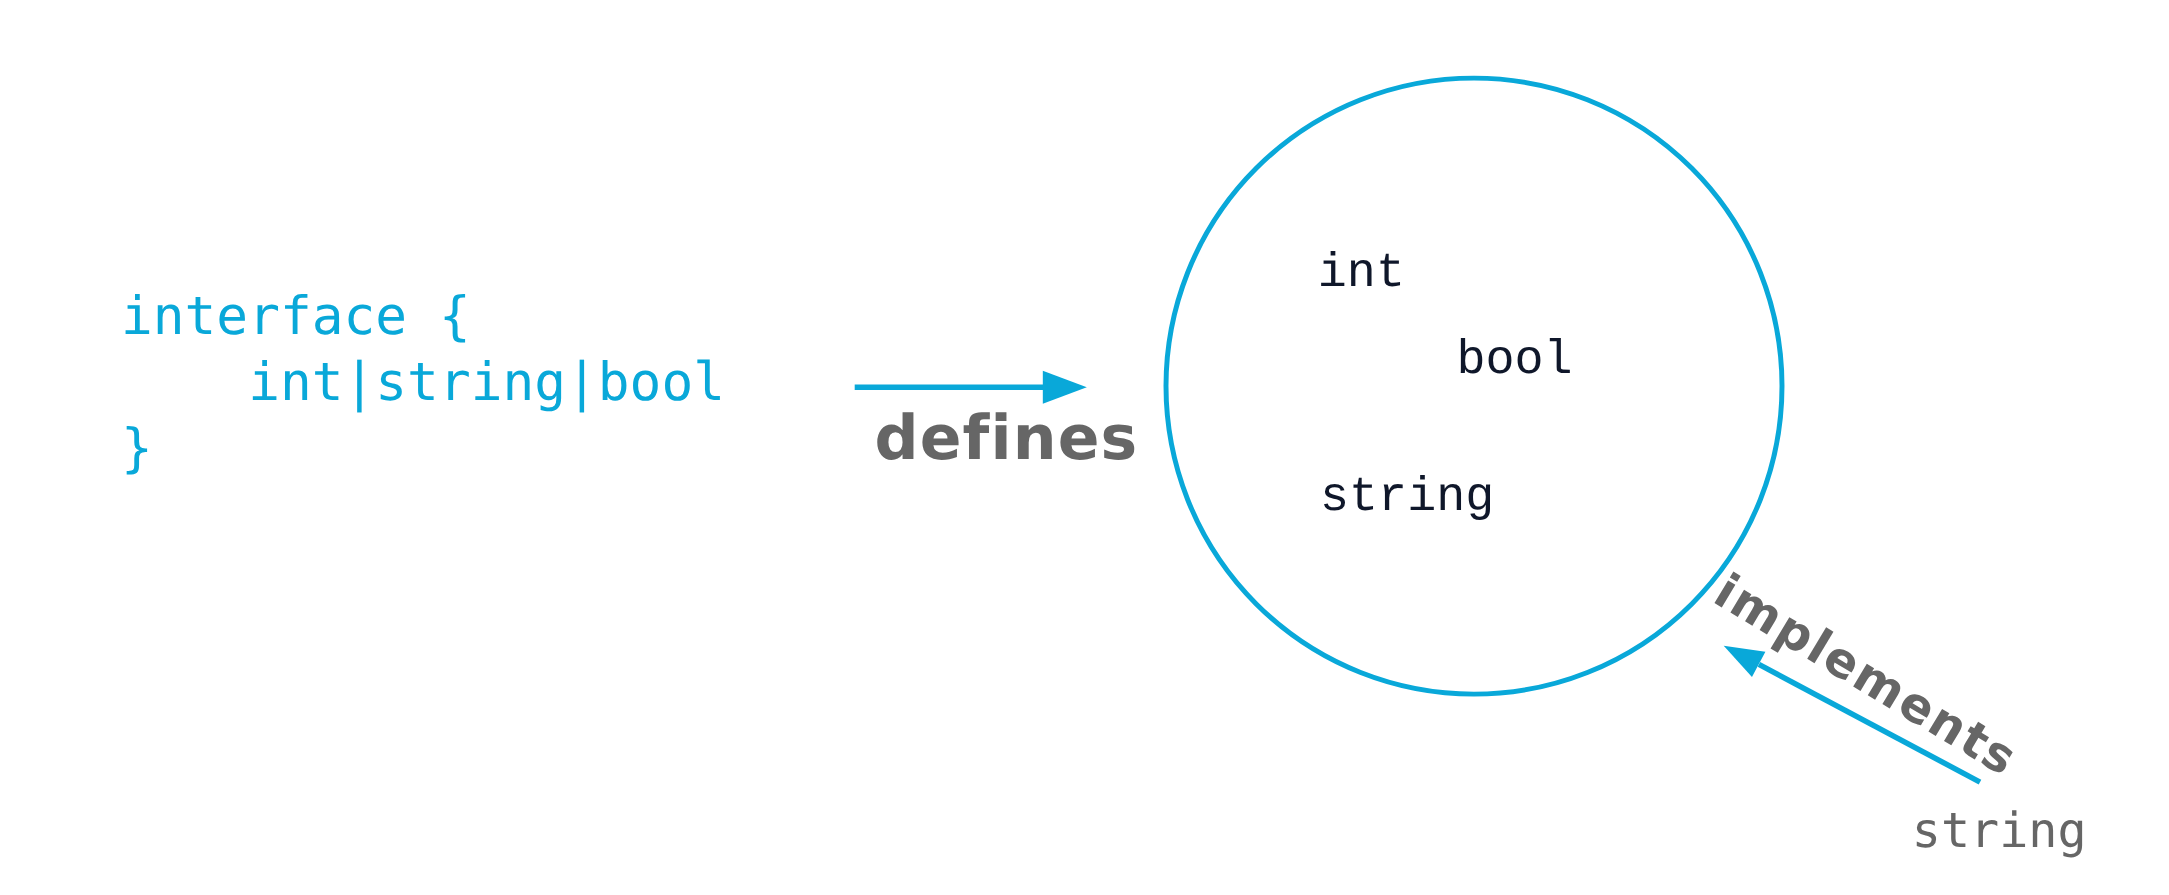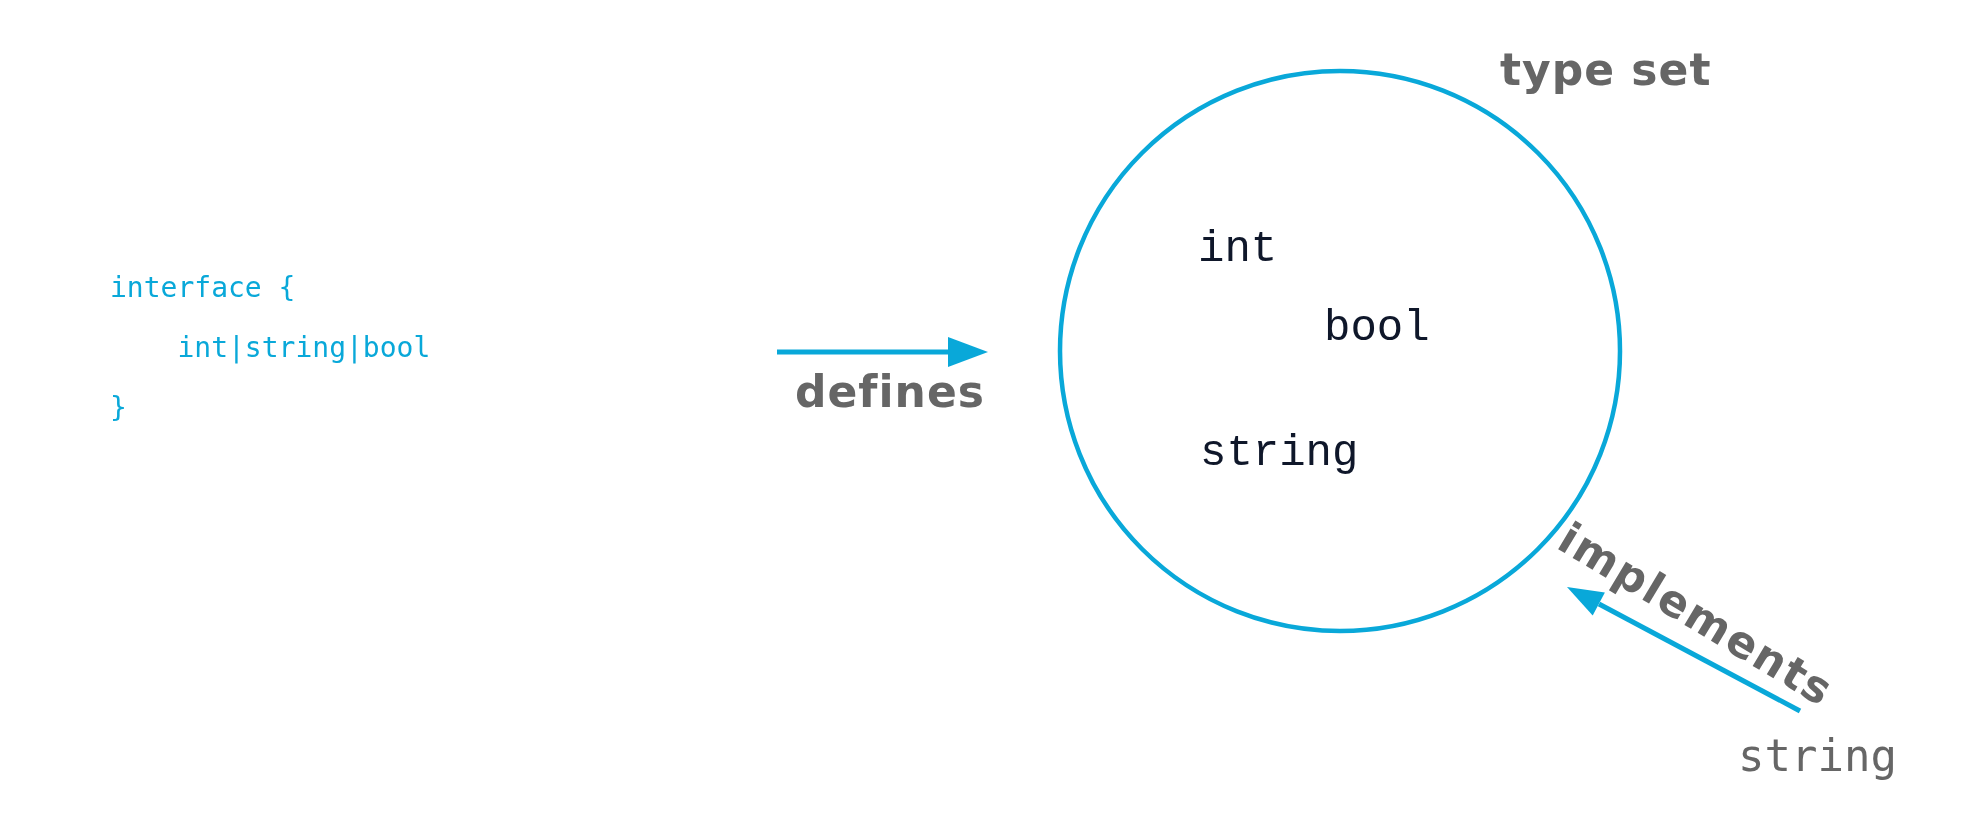--- a/index.html
+++ b/index.html
@@ -20,36 +20,36 @@
     left: 0; top: 0;
     width: 1972px;
     height: 814px;
   }
   .code {
     position: absolute;
     left: 110px;
     top: 258px;
     margin: 0;
     font-family: "DejaVu Sans Mono", monospace;
-    font-size: 28px;
+    font-size: 48px;
     line-height: 60px;
     color: #09a8d9;
     white-space: pre;
   }
   .label {
     position: absolute;
     color: #666666;
     font-weight: 600;
     letter-spacing: 1px;
     white-space: nowrap;
   }
   .label-defines {
     left: 795px;
     top: 366px;
-    font-size: 44px;
+    font-size: 56px;
   }
   .label-typeset {
     left: 1500px;
     top: 44px;
     font-size: 44px;
   }
   .label-implements {
     left: 1576px;
     top: 512px;
     font-size: 44px;
@@ -97,21 +97,20 @@
       <polygon points="1567,587 1604.9,592.4 1592.7,615.4" fill="#09a8d9"></polygon>
     </g>
   </svg>
 
   <pre class="code">interface {
     int|string|bool
 }</pre>
 
   <div class="label label-defines">defines</div>
 
-  <div class="label label-typeset">type set</div>
 
   <div class="member member-int">int</div>
 
   <div class="member member-bool">bool</div>
 
   <div class="member member-string">string</div>
 
   <div class="label label-implements">implements</div>
 
   <div class="implementer">string</div>

